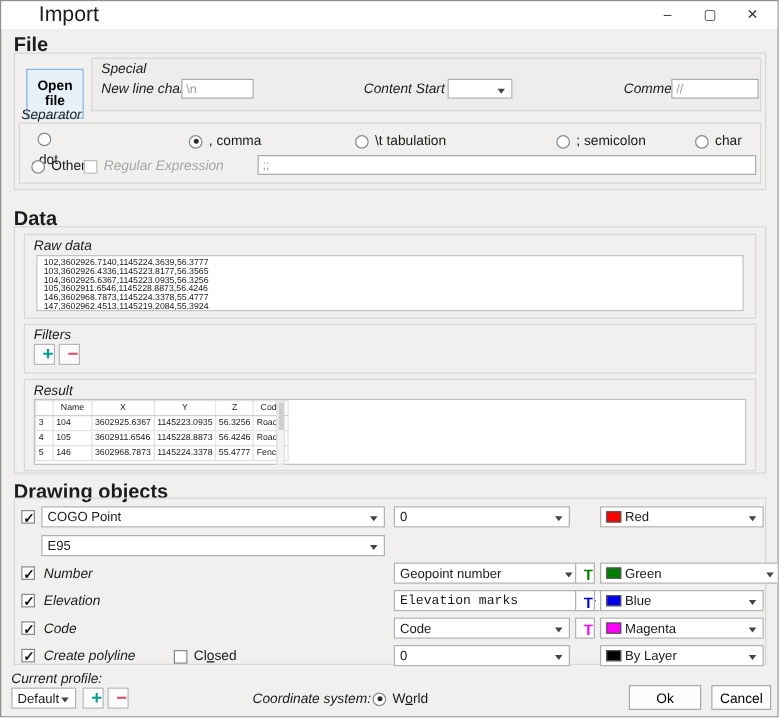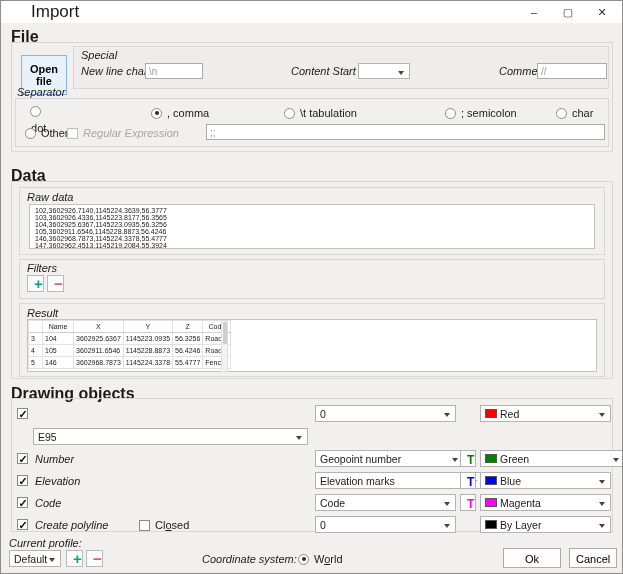--- a/index.html
+++ b/index.html
@@ -178,20 +178,24 @@
       </table>
     <div class="sbar" style="left:193px;top:0;width:7px;height:52px;">
       <div class="thumb"></div>
     </div>
   </div>
 
   <div class="sechead" style="left:10px;top:384px;">Drawing objects</div>
   <div class="gbox" style="left:10px;top:397px;width:602px;height:134px;"></div>
 
   <span class="check on" style="position:absolute;left:16px;top:407px;"></span>
+  <div class="combo" style="left:32px;top:404px;width:275px;">
+    <span>COGO Point</span>
+    <span class="arrow"></span>
+  </div>
   <div class="combo" style="left:314px;top:404px;width:141px;">
     <span>0</span>
     <span class="arrow"></span>
   </div>
   <div class="combo" style="left:479px;top:404px;width:131px;">
     <span class="swatch" style="background: rgb(255, 0, 0);"></span>
     <span>Red</span>
     <span class="arrow"></span>
   </div>
   <div class="combo" style="left:32px;top:427px;width:275px;">
@@ -207,21 +211,21 @@
   </div>
   <button class="tbtn" style="left:459px;top:449px;"><span style="color: rgb(0, 128, 0);">T</span></button>
   <div class="combo" style="left:479px;top:449px;width:145px;">
     <span class="swatch" style="background: rgb(0, 128, 0);"></span>
     <span>Green</span>
     <span class="arrow"></span>
   </div>
 
   <span class="check on" style="position:absolute;left:16px;top:474px;"></span>
   <span class="lbl" style="left:34px;top:473px;">Elevation</span>
-  <div class="combo" style="left:314px;top:471px;width:168px;">
+  <div class="combo" style="left:314px;top:471px;width:168px;font-family:Liberation Mono, monospace;">
     <span>Elevation marks</span>
     <span class="arrow"></span>
   </div>
   <button class="tbtn" style="left:459px;top:471px;"><span style="color: rgb(0, 0, 238);">T</span></button>
   <div class="combo" style="left:479px;top:471px;width:131px;">
     <span class="swatch" style="background: rgb(0, 0, 238);"></span>
     <span>Blue</span>
     <span class="arrow"></span>
   </div>
 

